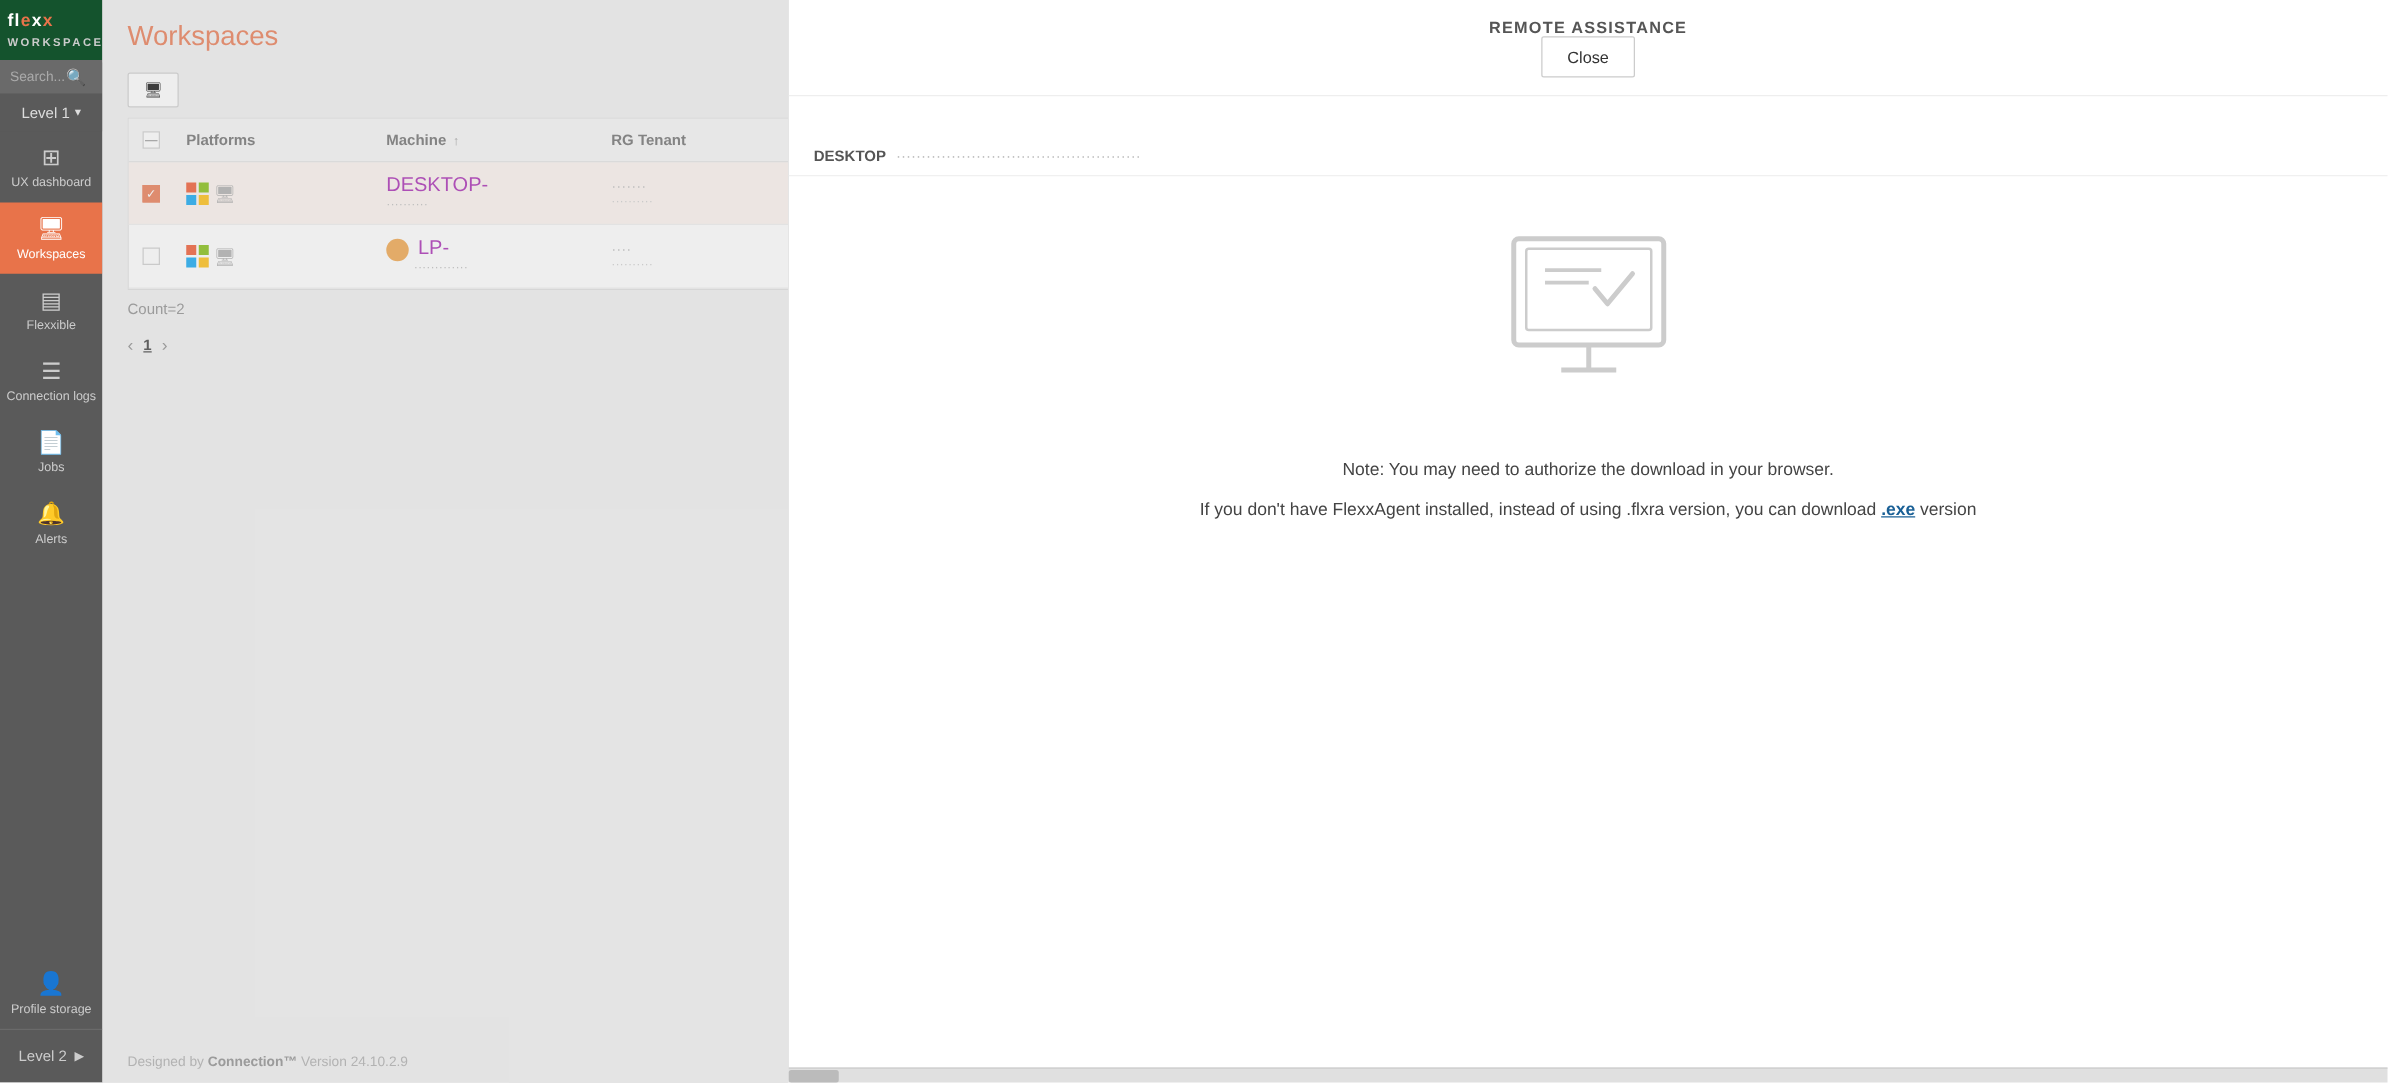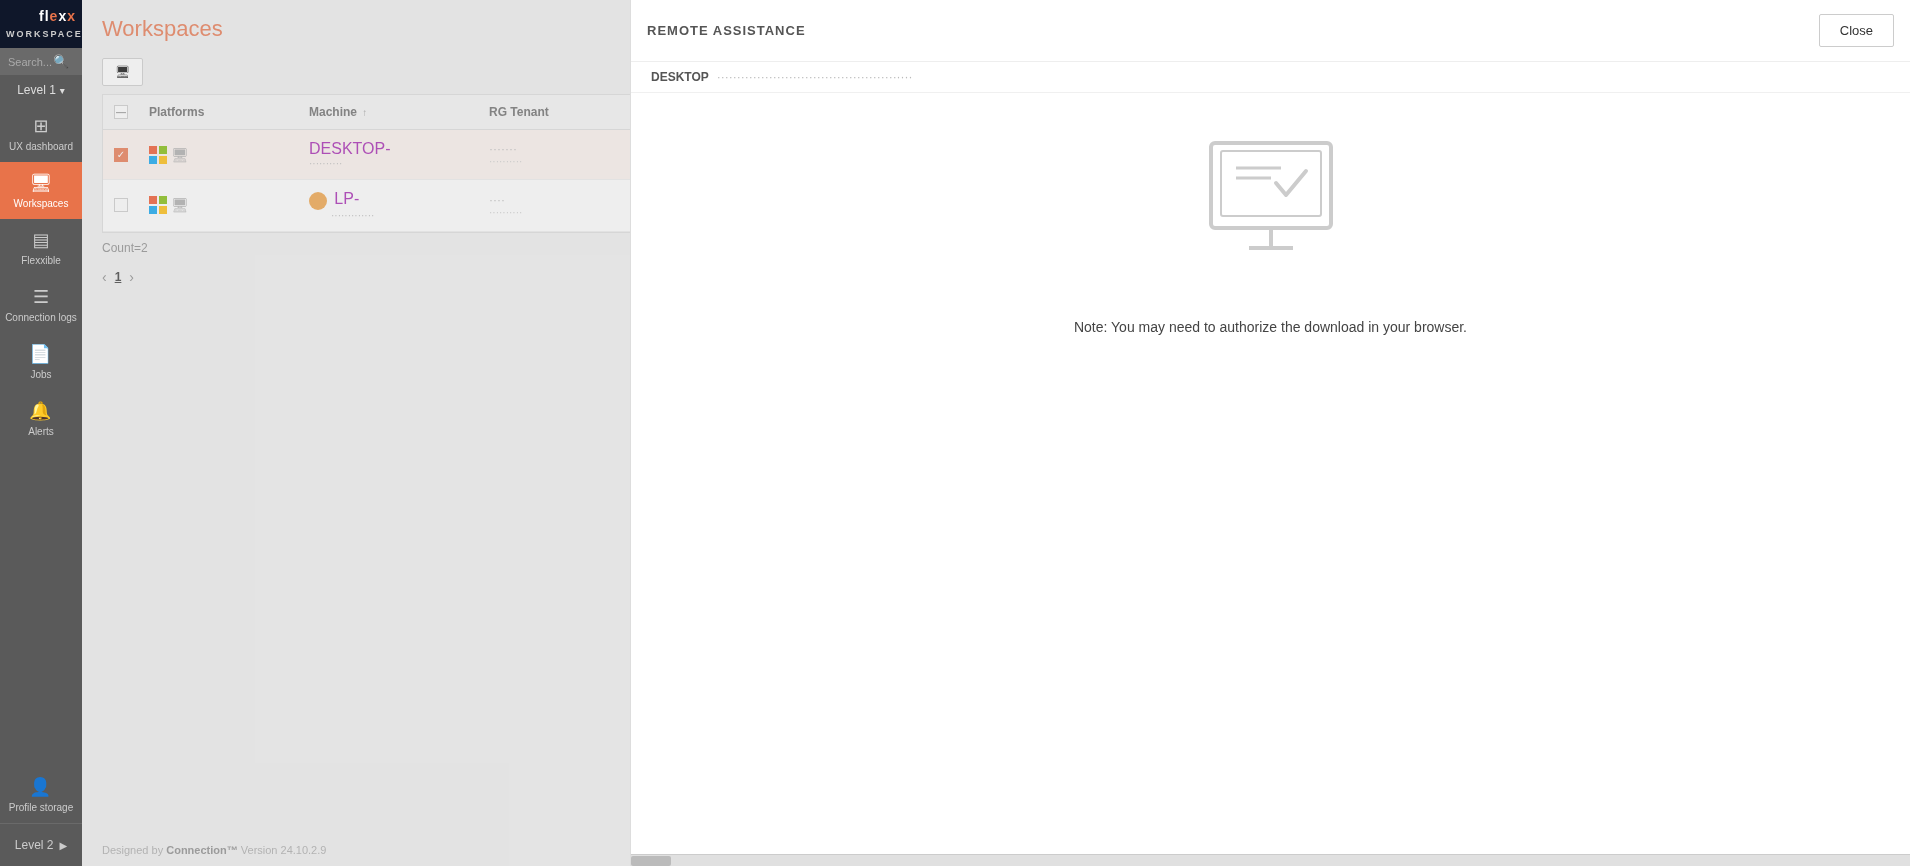--- a/index.html
+++ b/index.html
@@ -11,23 +11,23 @@
       background: #5a5a5a;
       display: flex;
       flex-direction: column;
       align-items: center;
       flex-shrink: 0;
       height: 100%;
       overflow: hidden;
     }
     .sidebar-logo {
       width: 100%;
-      background: #0f172a;
+      background: #14532d;
       padding: 8px 6px;
-      text-align: right;
+      text-align: left;
     }
     .logo-text {
       color: white;
       font-size: 14px;
       font-weight: bold;
       letter-spacing: 1px;
     }
     .logo-text span.flexx {
       color: white;
     }
@@ -234,37 +234,39 @@
       background: white;
       z-index: 20;
       display: flex;
       flex-direction: column;
       border-left: 1px solid #ddd;
     }
     .dialog-header {
       display: flex;
       justify-content: space-between;
       align-items: center;
-      padding: 14px 16px;
+      padding: 14px 32px;
       border-bottom: 1px solid #eee;
+      flex-direction: column;
     }
     .dialog-title {
       font-size: 13px;
       font-weight: bold;
       color: #555;
       letter-spacing: 1px;
     }
     .dialog-desktop-row {
       display: flex;
       align-items: center;
       gap: 8px;
       padding: 8px 20px;
       border-bottom: 1px solid #f0f0f0;
       font-size: 12px;
       color: #666;
+      margin-top: 33px;
     }
     .desktop-label { font-weight: bold; color: #555; font-size: 12px; }
     .desktop-value { color: #bbb; font-size: 12px; }
     .close-btn {
       border: 1px solid #ccc;
       background: white;
       padding: 8px 20px;
       font-size: 13px;
       cursor: pointer;
       border-radius: 2px;
@@ -538,19 +540,24 @@
       <polyline points="75,50 85,62 105,38" fill="none" stroke="#ccc" stroke-width="4" stroke-linecap="round" stroke-linejoin="round"></polyline>
 
       <line x1="70" y1="95" x2="70" y2="115" stroke="#ccc" stroke-width="4"></line>
       <line x1="48" y1="115" x2="92" y2="115" stroke="#ccc" stroke-width="4"></line>
     </svg>
 
 
 
     <p class="note-text">Note: You may need to authorize the download in your browser.</p>
 
+    <p class="flxra-text">
+      <span>If you don't have FlexxAgent installed, instead of using .flxra version, you can download</span>
+      <a href="#" class="exe-link" style="color:#1a6096; font-weight:bold; text-decoration:underline;">.exe</a>
+      <span>version</span>
+    </p>
 
   </div>
 
   <div class="dialog-scrollbar">
     <div class="dialog-scrollbar-thumb"></div>
   </div>
 </div>
 
 </body></html>

